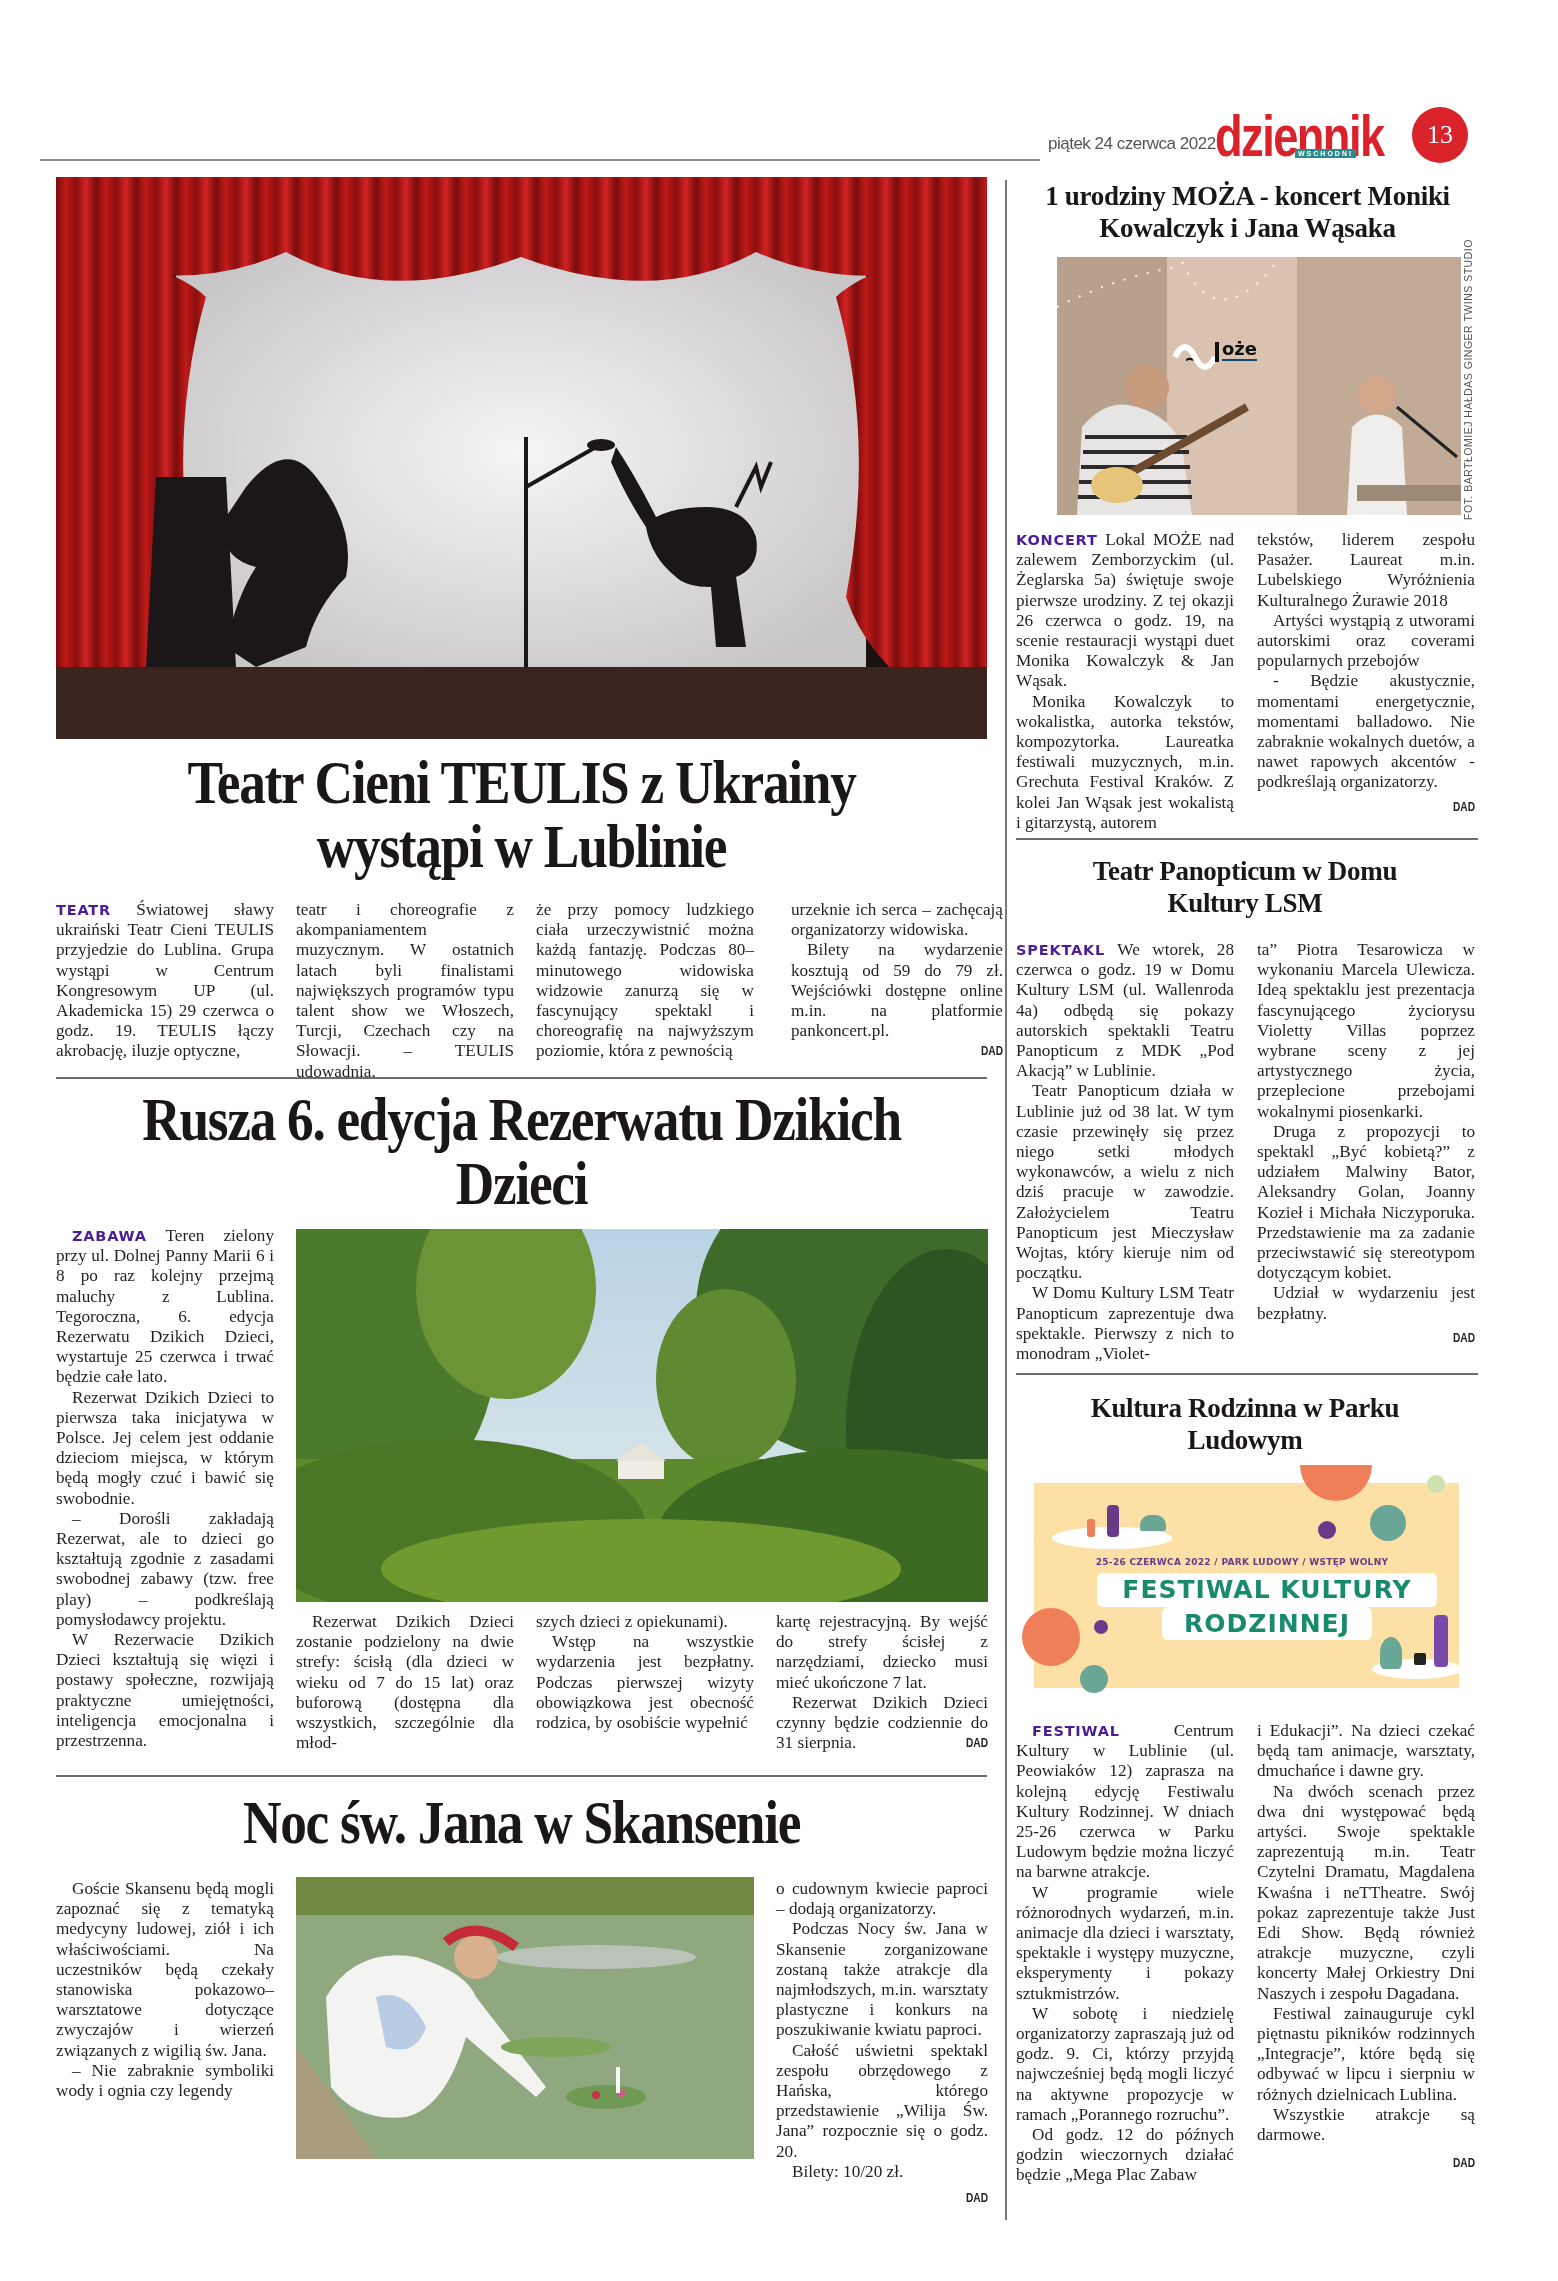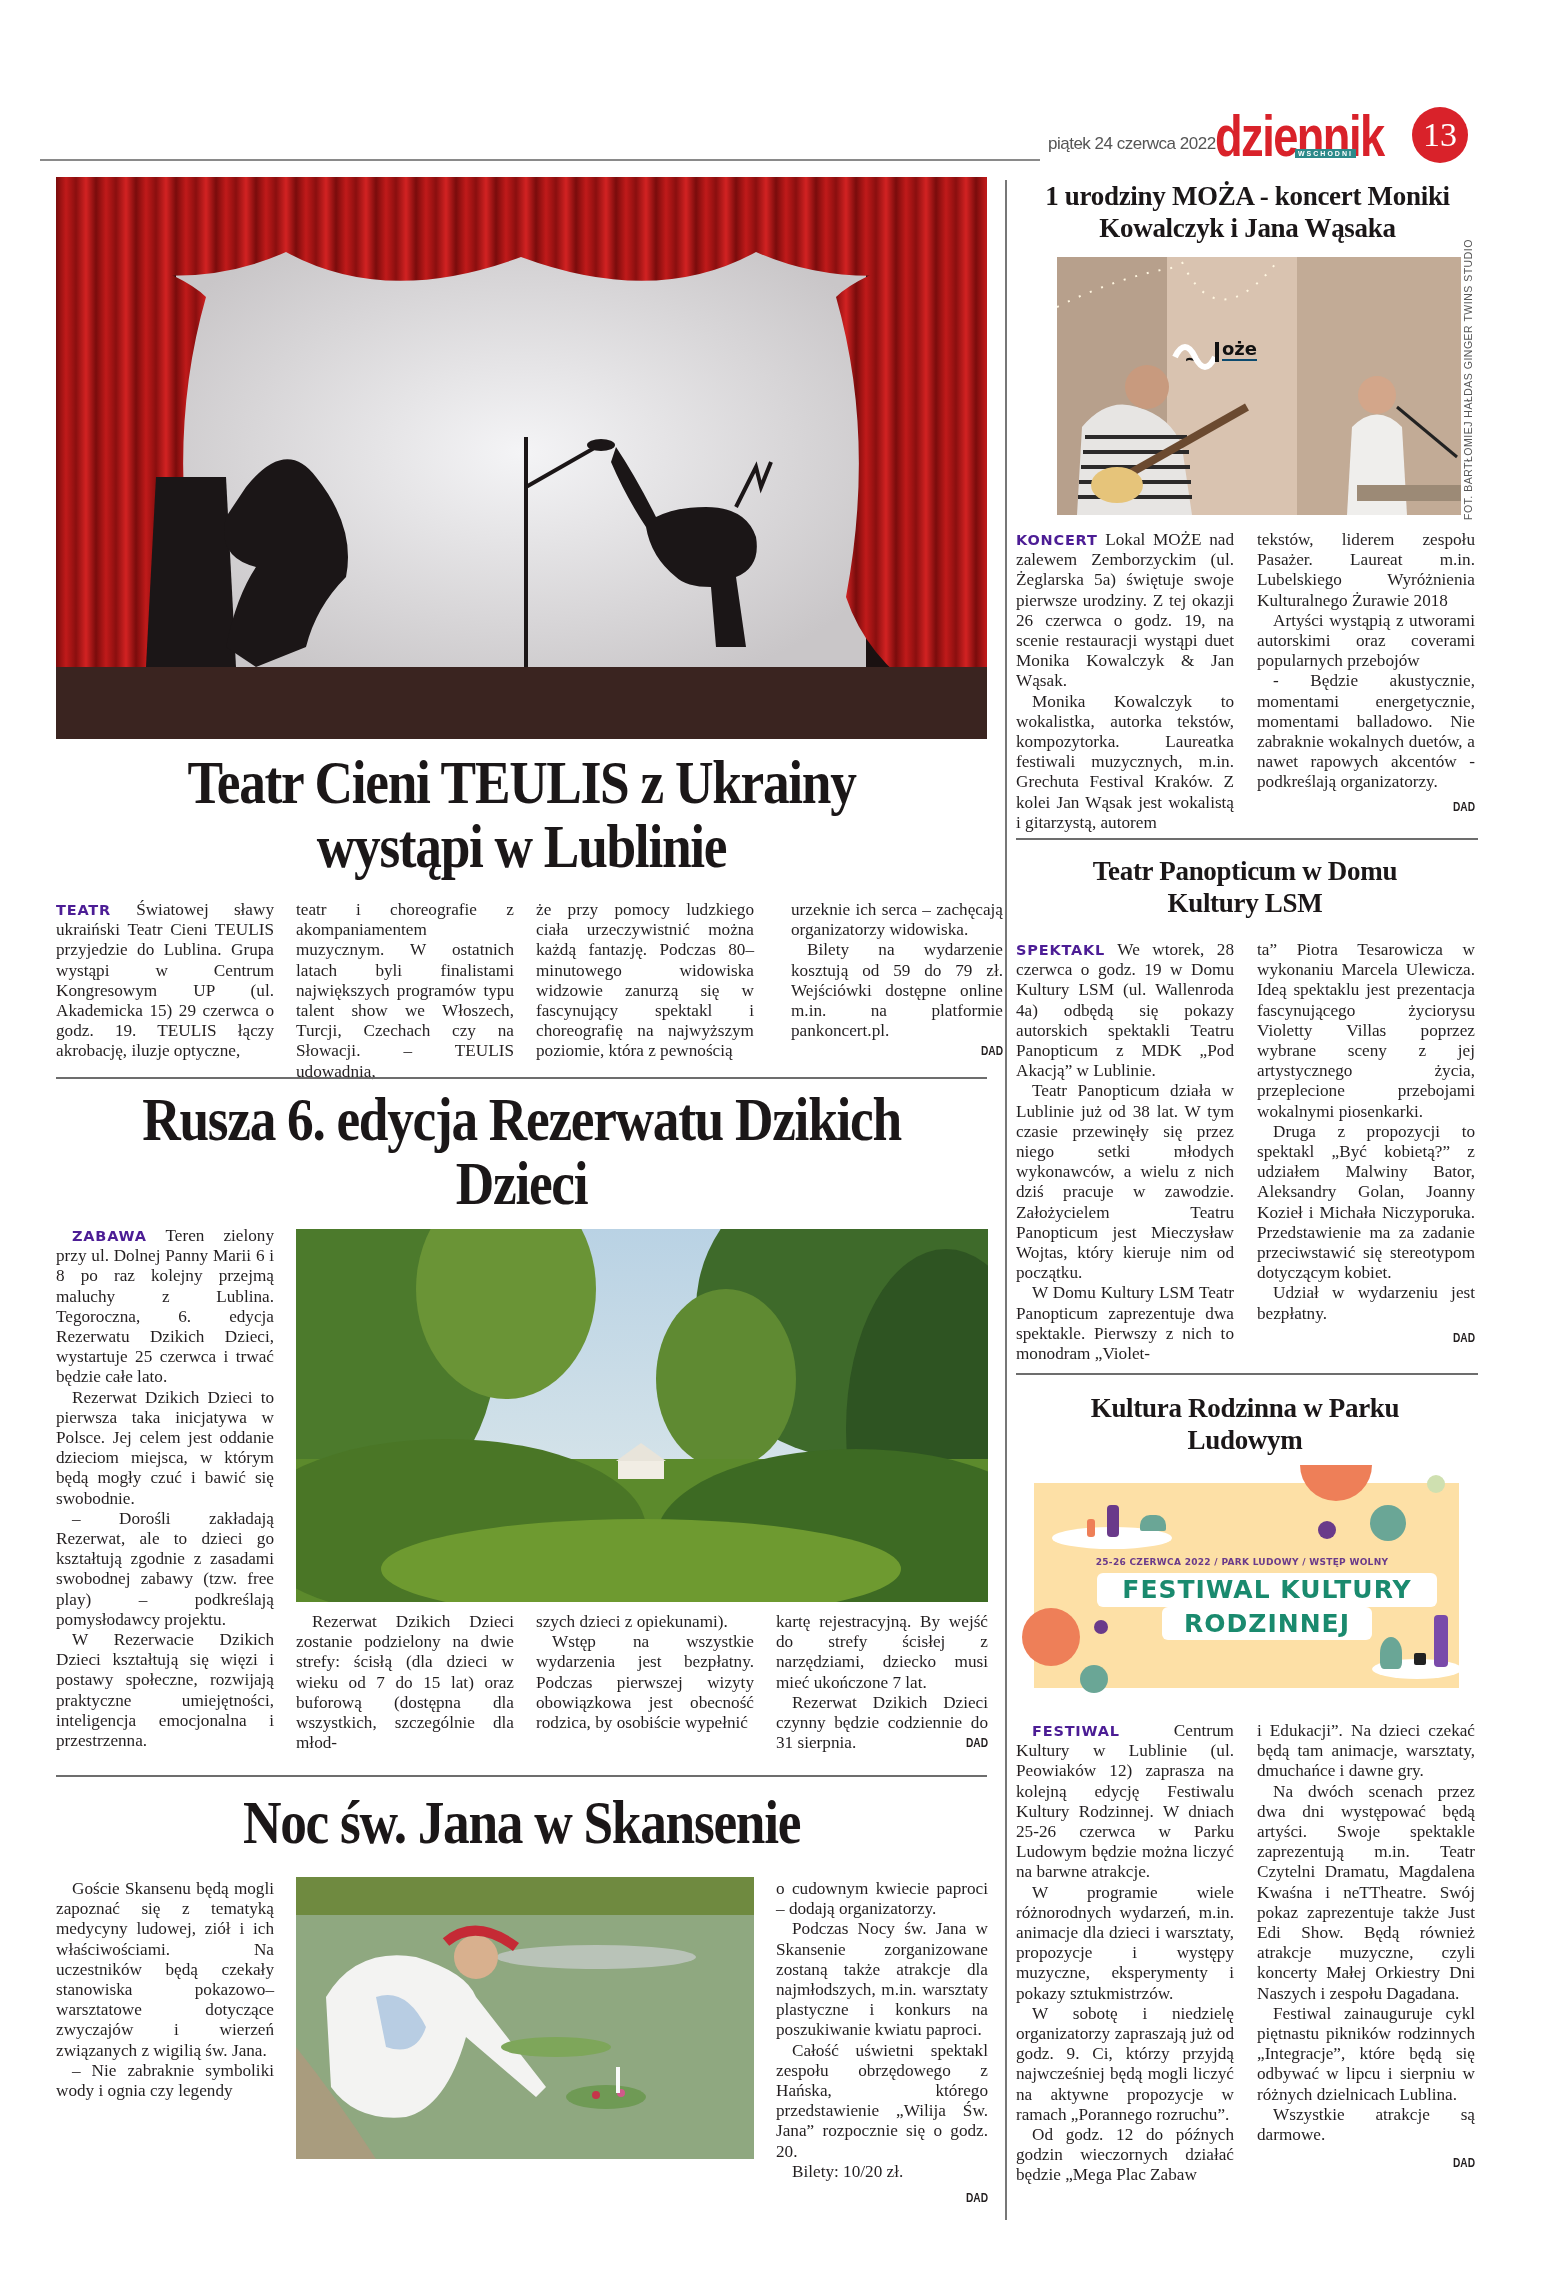--- a/index.html
+++ b/index.html
@@ -22,21 +22,21 @@
 </head>
 <body>
 
 <div class="abs" style="left:0;top:0;width:1558px;height:160px;">
   <div class="abs rule" style="left:40px;top:159px;width:1000px;height:1.5px;background:#8a8a8a;"></div>
   <span class="abs" style="left:1048px;top:134px;font-family:'Liberation Sans',sans-serif;font-size:17px;color:#555;letter-spacing:-0.5px;">piątek 24 czerwca 2022</span>
   <div class="abs" style="left:1215px;top:108px;width:170px;height:62px;">
     <span style="position:absolute;left:0;top:-6px;font-family:'Liberation Sans',sans-serif;font-weight:bold;font-size:58px;color:#d9222a;letter-spacing:-2px;transform:scaleX(0.78);transform-origin:left;display:block;white-space:nowrap;">dziennik</span>
     <span style="position:absolute;left:80px;top:41px;background:#2c8a8a;color:#fff;font-family:'Liberation Sans',sans-serif;font-weight:bold;font-size:7px;letter-spacing:2px;padding:1px 3px;">WSCHODNI</span>
   </div>
-  <div class="abs" style="left:1412px;top:107px;width:56px;height:56px;border-radius:50%;background:#d9222a;color:#fff;text-align:center;line-height:56px;font-family:'Liberation Serif',serif;font-size:34px;">
+  <div class="abs" style="left:1412px;top:107px;width:56px;height:56px;border-radius:50%;background:#d9222a;color:#fff;text-align:center;line-height:56px;font-family:'Liberation Serif',serif;font-size:26px;">
     <span>13</span>
   </div>
 </div>
 
 <div class="abs vrule" style="left:1005px;top:180px;height:2040px;width:1.5px;background:#777;"></div>
 
 <div class="abs photo" style="left:56px;top:177px;width:931px;height:562px;background:#e8e4e4;">
   <svg width="931" height="562" viewBox="0 0 931 562">
     <defs>
       <linearGradient id="cur" x1="0" x2="1">
@@ -272,21 +272,21 @@
   <div class="abs" style="left:350px;top:150px;width:90px;height:66px;">
     <div style="position:absolute;left:0;top:44px;width:90px;height:20px;border-radius:50%;background:#fff;"></div>
     <div style="position:absolute;left:62px;top:0;width:14px;height:52px;background:#7a4aaa;border-radius:4px;"></div>
     <div style="position:absolute;left:42px;top:38px;width:12px;height:12px;background:#222;border-radius:2px;"></div>
     <div style="position:absolute;left:8px;top:22px;width:22px;height:32px;background:#6aa696;border-radius:50% 50% 20% 20%;"></div>
   </div>
 </div>
 
 <div class="abs body-col" style="left:1016px;top:1721px;width:218px;">
   <p class="first ind"><span class="kicker">FESTIWAL</span> <span>Centrum Kultury w Lublinie (ul. Peowiaków 12) zaprasza na kolejną edycję Festiwalu Kultury Rodzinnej. W dniach 25-26 czerwca w Parku Ludowym będzie można liczyć na barwne atrakcje.</span></p>
-  <p>W programie wiele różnorodnych wydarzeń, m.in. animacje dla dzieci i warsztaty, propozycje i występy muzyczne, eksperymenty i pokazy sztukmistrzów.</p>
+  <p>W programie wiele różnorodnych wydarzeń, m.in. animacje dla dzieci i warsztaty, spektakle i występy muzyczne, eksperymenty i pokazy sztukmistrzów.</p>
   <p>W sobotę i niedzielę organizatorzy zapraszają już od godz. 9. Ci, którzy przyjdą najwcześniej będą mogli liczyć na aktywne propozycje w ramach „Porannego rozruchu”.</p>
   <p>Od godz. 12 do późnych godzin wieczornych działać będzie „Mega Plac Zabaw</p>
 </div>
 <div class="abs body-col" style="left:1257px;top:1721px;width:218px;">
   <p class="first">i Edukacji”. Na dzieci czekać będą tam animacje, warsztaty, dmuchańce i dawne gry.</p>
   <p>Na dwóch scenach przez dwa dni występować będą artyści. Swoje spektakle zaprezentują m.in. Teatr Czytelni Dramatu, Magdalena Kwaśna i neTTheatre. Swój pokaz zaprezentuje także Just Edi Show. Będą również atrakcje muzyczne, czyli koncerty Małej Orkiestry Dni Naszych i zespołu Dagadana.</p>
   <p>Festiwal zainauguruje cykl piętnastu pikników rodzinnych „Integracje”, które będą się odbywać w lipcu i sierpniu w różnych dzielnicach Lublina.</p>
   <p>Wszystkie atrakcje są darmowe.</p>
   <span class="dad" style="margin-top:8px;">DAD</span>
 </div>

